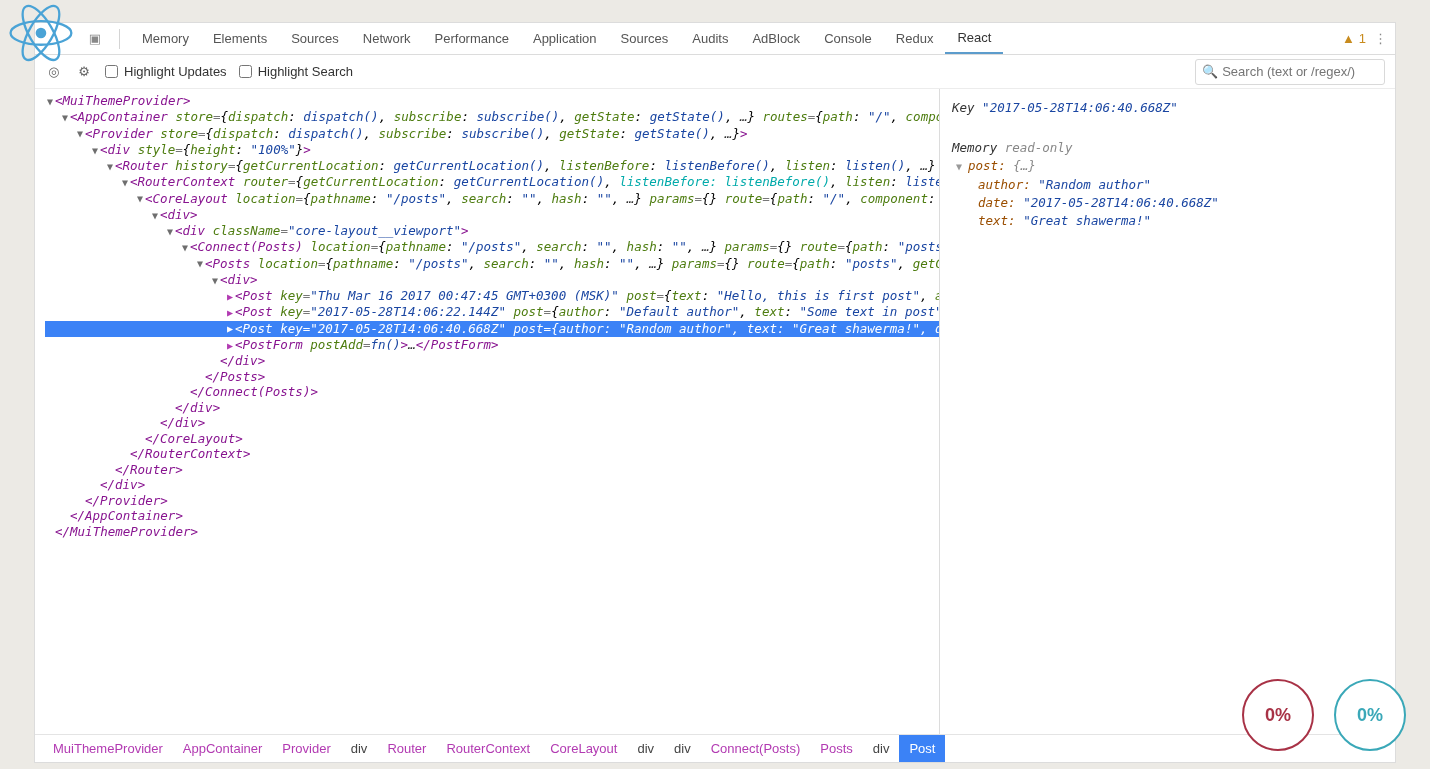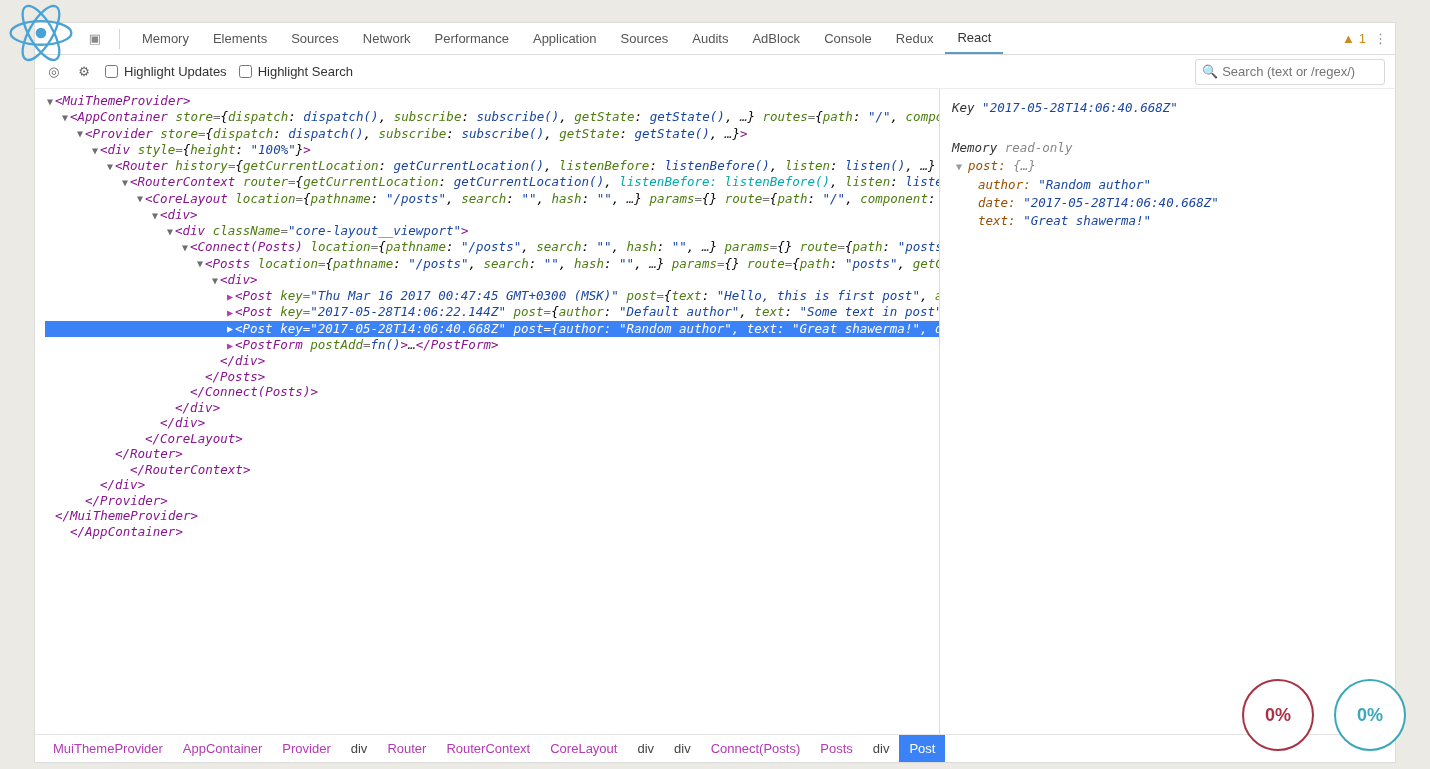--- a/index.html
+++ b/index.html
@@ -207,26 +207,26 @@
       <div class="ln sel" style="padding-left:180px"><span class="arrow right" style="color:#fff"></span><span class="p-angle">&lt;</span><span class="p-tag">Post</span> <span class="attr-key">key</span><span class="eq">=</span><span class="str">"2017-05-28T14:06:40.668Z"</span> <span class="attr-key">post</span><span class="eq">=</span>{<span class="attr-key">author</span>: <span class="str">"Random author"</span>, <span class="attr-key">text</span>: <span class="str">"Great shawerma!"</span>, <span class="attr-key">date</span>: </div>
 
       <div class="ln" style="padding-left:180px"><span class="arrow right" style="color:#b23ab2"></span><span class="p-angle">&lt;</span><span class="p-tag">PostForm</span> <span class="attr-key">postAdd</span><span class="eq">=</span><span class="fn">fn()</span><span class="p-angle">&gt;</span><span class="ell">…</span><span class="p-angle">&lt;/</span><span class="p-tag">PostForm</span><span class="p-angle">&gt;</span></div>
 
       <div class="ln" style="padding-left:175px"><span class="p-angle">&lt;/</span><span class="p-tag">div</span><span class="p-angle">&gt;</span></div>
       <div class="ln" style="padding-left:160px"><span class="p-angle">&lt;/</span><span class="p-tag">Posts</span><span class="p-angle">&gt;</span></div>
       <div class="ln" style="padding-left:145px"><span class="p-angle">&lt;/</span><span class="p-tag">Connect(Posts)</span><span class="p-angle">&gt;</span></div>
       <div class="ln" style="padding-left:130px"><span class="p-angle">&lt;/</span><span class="p-tag">div</span><span class="p-angle">&gt;</span></div>
       <div class="ln" style="padding-left:115px"><span class="p-angle">&lt;/</span><span class="p-tag">div</span><span class="p-angle">&gt;</span></div>
       <div class="ln" style="padding-left:100px"><span class="p-angle">&lt;/</span><span class="p-tag">CoreLayout</span><span class="p-angle">&gt;</span></div>
+      <div class="ln" style="padding-left:85px"><span class="p-angle">&lt;/</span><span class="p-tag">RouterContext</span><span class="p-angle">&gt;</span></div>
       <div class="ln" style="padding-left:70px"><span class="p-angle">&lt;/</span><span class="p-tag">Router</span><span class="p-angle">&gt;</span></div>
-      <div class="ln" style="padding-left:85px"><span class="p-angle">&lt;/</span><span class="p-tag">RouterContext</span><span class="p-angle">&gt;</span></div>
       <div class="ln" style="padding-left:55px"><span class="p-angle">&lt;/</span><span class="p-tag">div</span><span class="p-angle">&gt;</span></div>
       <div class="ln" style="padding-left:40px"><span class="p-angle">&lt;/</span><span class="p-tag">Provider</span><span class="p-angle">&gt;</span></div>
+      <div class="ln" style="padding-left:25px"><span class="p-angle">&lt;/</span><span class="p-tag">AppContainer</span><span class="p-angle">&gt;</span></div>
       <div class="ln" style="padding-left:10px"><span class="p-angle">&lt;/</span><span class="p-tag">MuiThemeProvider</span><span class="p-angle">&gt;</span></div>
-      <div class="ln" style="padding-left:25px"><span class="p-angle">&lt;/</span><span class="p-tag">AppContainer</span><span class="p-angle">&gt;</span></div>
     </div>
 
     <div class="sidebar">
       <div>
         <span class="klabel">Key </span><span class="kstr">"2017-05-28T14:06:40.668Z"</span>
       </div>
       <div style="height:22px"></div>
       <div>
         <span class="klabel">Memory </span><span class="dim">read-only</span>
       </div>

